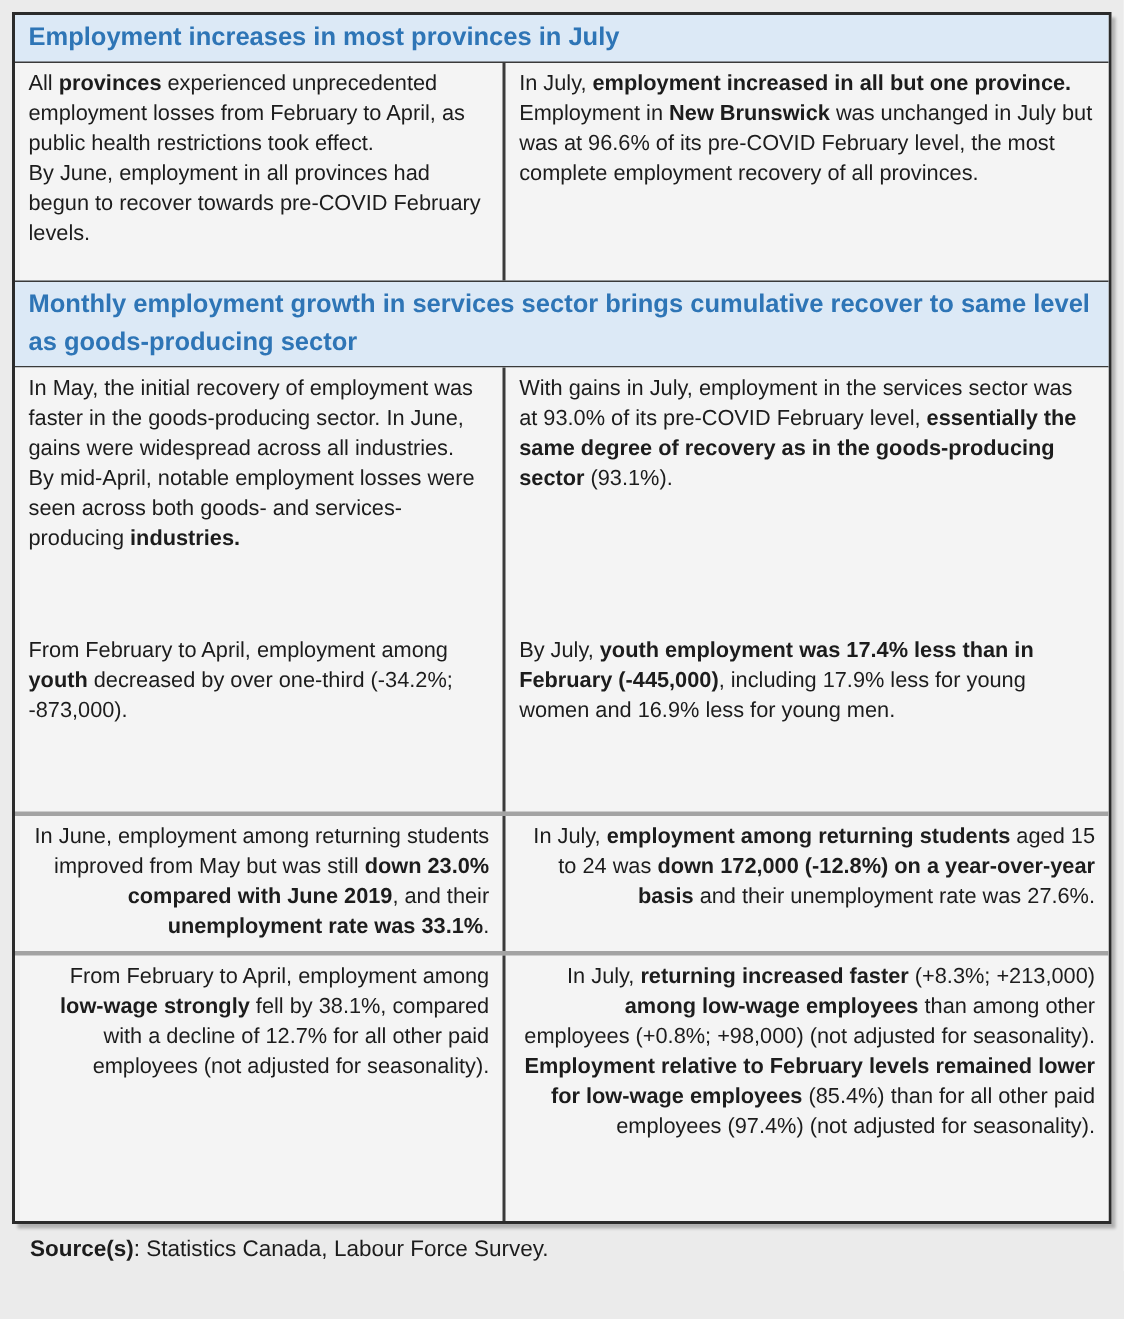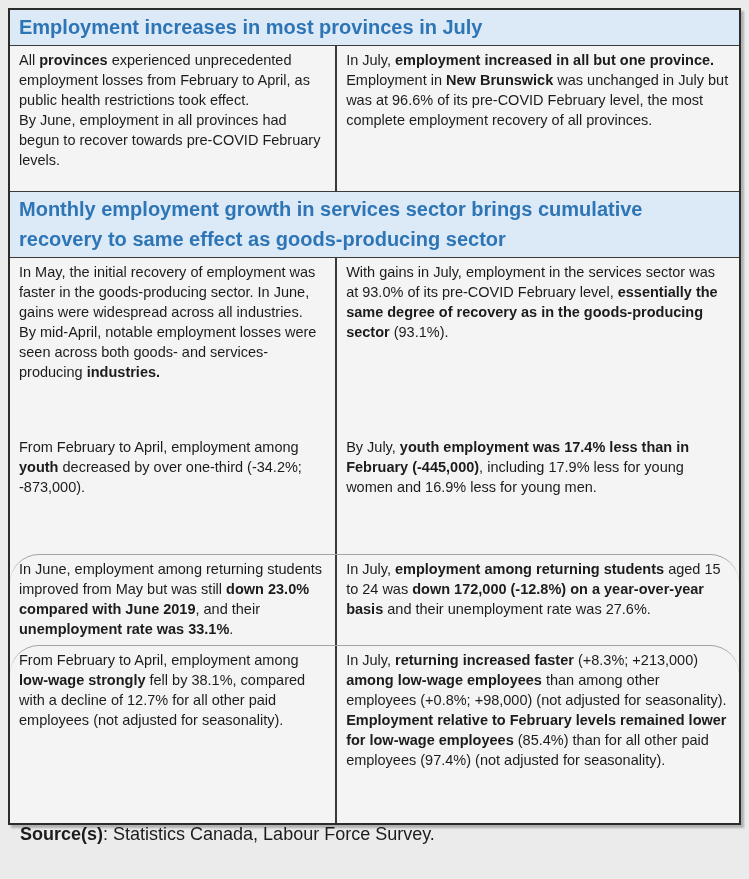--- a/index.html
+++ b/index.html
@@ -18,51 +18,50 @@
     top: 8px;
     width: 729px;
     background: #f4f4f4;
     border: 2px solid #2b2b2b;
     box-shadow: 3px 3px 2px rgba(0,0,0,0.25);
   }
   .section-header {
     background: #dce9f6;
     color: #2e75b6;
     font-weight: bold;
-    font-size: 20px;
+    font-size: 17px;
     line-height: 1.5;
     padding: 2px 9px 3px 9px;
     border-bottom: 1px solid #3a3a3a;
   }
   .section-header.bordered-top { border-top: 1px solid #3a3a3a; }
   .row {
     display: grid;
     grid-template-columns: 44.6% 1fr;
     background: #f4f4f4;
-    border-radius: 29px;
   }
-  .row.inner-divide { border-top: 1px solid #a3a3a3; }
+  .row.inner-divide { border-top: 3px solid #a3a3a3; text-align: right; }
   .cell {
     padding: 4px 9px 6px 9px;
     font-size: 14.5px;
     line-height: 1.38;
   }
   .cell.right { border-left: 2px solid #3a3a3a; }
   .cell p { margin: 0; }
   .cell p + p { }
   .r1 .cell { min-height: 135px; }
   .r2 .cell { min-height: 165px; }
   .r3a .cell { min-height: 111px; }
   .r3b .cell { min-height: 75px; }
   .r3c .cell { min-height: 167px; }
   .footer {
     position: absolute;
     left: 20px;
     top: 824px;
-    font-size: 18px;
+    font-size: 15px;
     color: #1c1c1c;
   }
   .footer b { font-weight: bold; }
 </style>
 </head>
 <body>
 
 <div class="doc-table">
 
   <div class="section-header">Employment increases in most provinces in July</div>
@@ -70,21 +69,21 @@
     <div class="cell left">
         <p>All <b>provinces</b> experienced unprecedented employment losses from February to April, as public health restrictions took effect.</p>
         <p>By June, employment in all provinces had begun to recover towards pre-COVID February levels.</p>
       </div>
     <div class="cell right">
         <p>In July, <b>employment increased in all but one province.</b></p>
         <p>Employment in <b>New Brunswick</b> was unchanged in July but was at 96.6% of its pre-COVID February level, the most complete employment recovery of all provinces.</p>
       </div>
   </div>
 
-  <div class="section-header bordered-top">Monthly employment growth in services sector brings cumulative recovery to same effect as goods-producing sector</div>
+  <div class="section-header bordered-top">Monthly employment growth in services sector brings cumulative recover to same level as goods-producing sector</div>
   <div class="row r2">
     <div class="cell left">
         <p>In May, the initial recovery of employment was faster in the goods-producing sector. In June, gains were widespread across all industries.</p>
         <p>By mid-April, notable employment losses were seen across both goods- and services-producing <b>industries.</b></p>
       </div>
     <div class="cell right">
         <p>With gains in July, employment in the services sector was at 93.0% of its pre-COVID February level, <b>essentially the same degree of recovery as in the goods-producing sector</b> (93.1%).</p>
       </div>
   </div>
 

